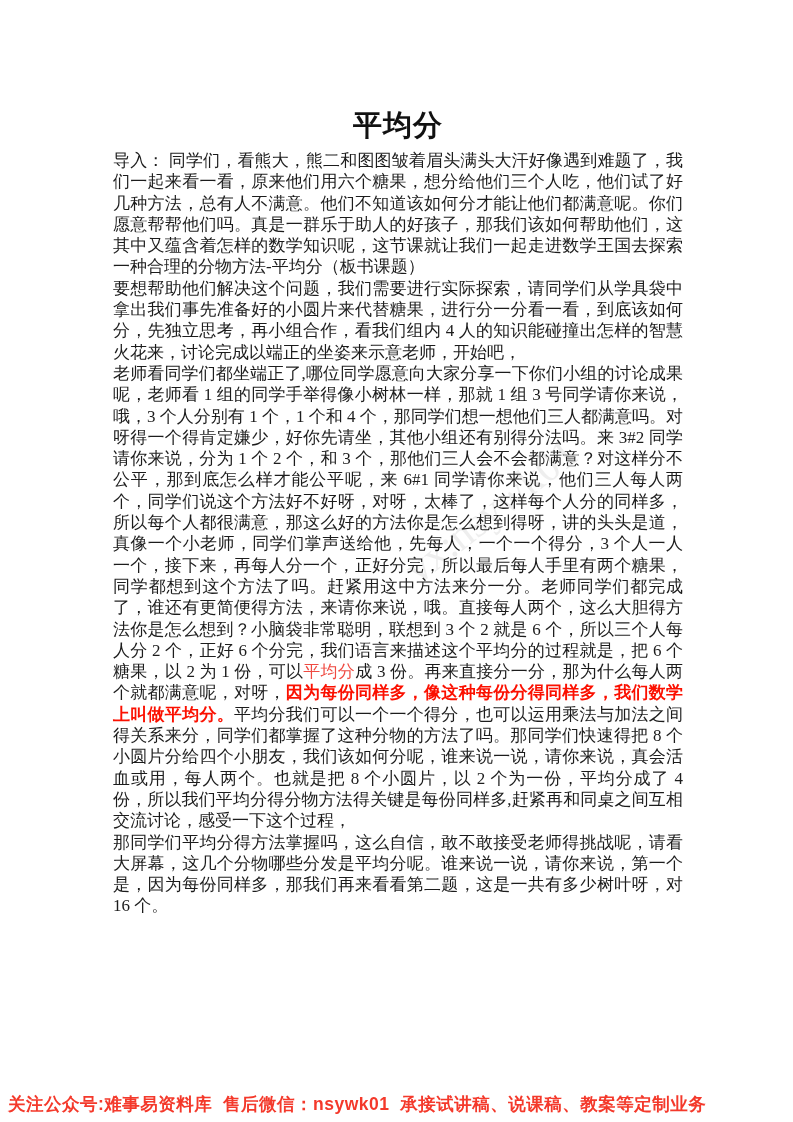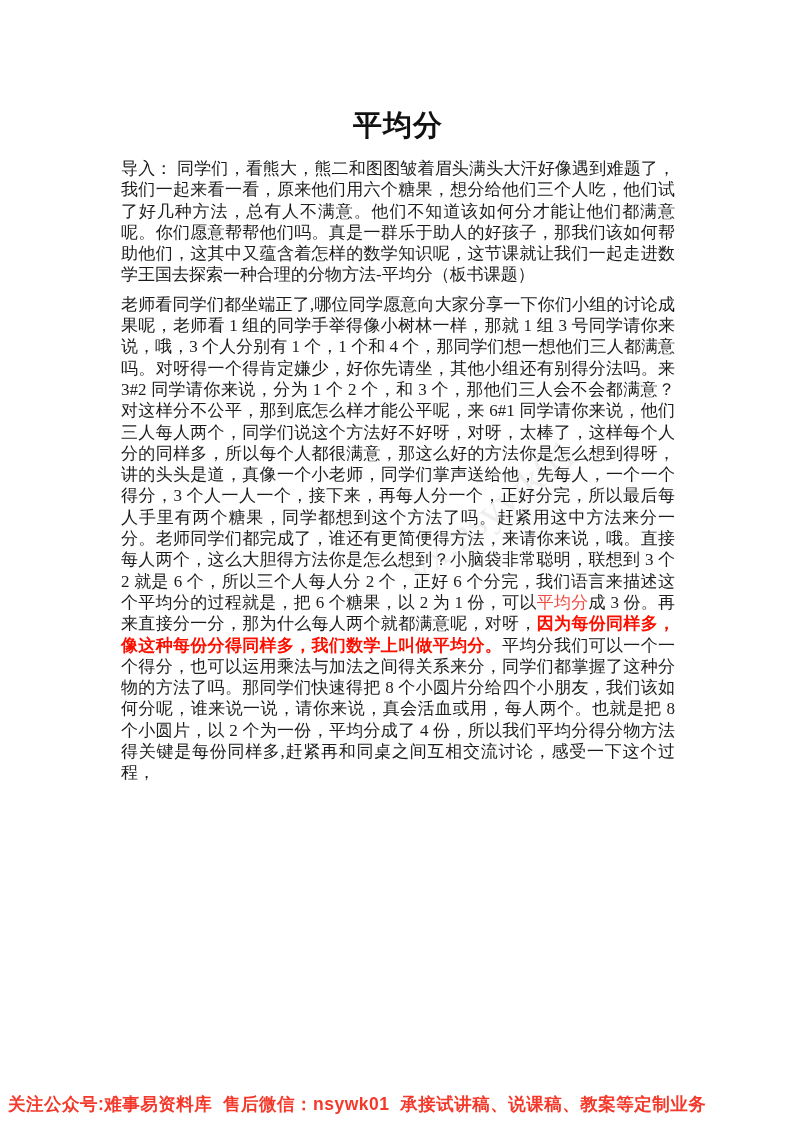--- a/index.html
+++ b/index.html
@@ -33,21 +33,21 @@
     left: 113px;
     width: 570px;
     font-size: 17px;
     line-height: 21.3px;
     color: #1c1c1c;
     text-align: justify;
     text-justify: inter-character;
     word-break: break-all;
   }
   .doc-body p {
-    margin: 8px;
+    margin: 0;
     padding: 0;
   }
   .seg-red { color: #ef4a41; }
   .seg-red-bold { color: #fb1000; font-weight: bold; }
   .watermark {
     position: absolute;
     top: 555px;
     left: 395px;
     transform: rotate(-38deg);
     transform-origin: left top;
@@ -71,16 +71,18 @@
   }
 </style>
 </head>
 <body>
 
 <div class="page">
   <div class="watermark">vx:nsywk01</div>
   <h1 class="title">平均分</h1>
   <div class="doc-body" id="doc-body">
       <p><span class="seg-normal">导入：  同学们，看熊大，熊二和图图皱着眉头满头大汗好像遇到难题了，我们一起来看一看，原来他们用六个糖果，想分给他们三个人吃，他们试了好几种方法，总有人不满意。他们不知道该如何分才能让他们都满意呢。你们愿意帮帮他们吗。真是一群乐于助人的好孩子，那我们该如何帮助他们，这其中又蕴含着怎样的数学知识呢，这节课就让我们一起走进数学王国去探索一种合理的分物方法-平均分（板书课题）</span></p>
+      <p><span class="seg-normal">要想帮助他们解决这个问题，我们需要进行实际探索，请同学们从学具袋中拿出我们事先准备好的小圆片来代替糖果，进行分一分看一看，到底该如何分，先独立思考，再小组合作，看我们组内 4 人的知识能碰撞出怎样的智慧火花来，讨论完成以端正的坐姿来示意老师，开始吧，</span></p>
       <p><span class="seg-normal">老师看同学们都坐端正了,哪位同学愿意向大家分享一下你们小组的讨论成果呢，老师看 1 组的同学手举得像小树林一样，那就 1 组 3 号同学请你来说，哦，3 个人分别有 1 个，1 个和 4 个，那同学们想一想他们三人都满意吗。对呀得一个得肯定嫌少，好你先请坐，其他小组还有别得分法吗。来 3#2 同学请你来说，分为 1 个 2 个，和 3 个，那他们三人会不会都满意？对这样分不公平，那到底怎么样才能公平呢，来 6#1 同学请你来说，他们三人每人两个，同学们说这个方法好不好呀，对呀，太棒了，这样每个人分的同样多，所以每个人都很满意，那这么好的方法你是怎么想到得呀，讲的头头是道，真像一个小老师，同学们掌声送给他，先每人，一个一个得分，3 个人一人一个，接下来，再每人分一个，正好分完，所以最后每人手里有两个糖果，同学都想到这个方法了吗。赶紧用这中方法来分一分。老师同学们都完成了，谁还有更简便得方法，来请你来说，哦。直接每人两个，这么大胆得方法你是怎么想到？小脑袋非常聪明，联想到 3 个 2 就是 6 个，所以三个人每人分 2 个，正好 6 个分完，我们语言来描述这个平均分的过程就是，把 6 个糖果，以 2 为 1 份，可以</span><span class="seg-red">平均分</span><span class="seg-normal">成 3 份。再来直接分一分，那为什么每人两个就都满意呢，对呀，</span><span class="seg-red-bold">因为每份同样多，像这种每份分得同样多，我们数学上叫做平均分。</span><span class="seg-normal">平均分我们可以一个一个得分，也可以运用乘法与加法之间得关系来分，同学们都掌握了这种分物的方法了吗。那同学们快速得把 8 个小圆片分给四个小朋友，我们该如何分呢，谁来说一说，请你来说，真会活血或用，每人两个。也就是把 8 个小圆片，以 2 个为一份，平均分成了 4 份，所以我们平均分得分物方法得关键是每份同样多,赶紧再和同桌之间互相交流讨论，感受一下这个过程，</span></p>
+      <p><span class="seg-normal">那同学们平均分得方法掌握吗，这么自信，敢不敢接受老师得挑战呢，请看大屏幕，这几个分物哪些分发是平均分呢。谁来说一说，请你来说，第一个是，因为每份同样多，那我们再来看看第二题，这是一共有多少树叶呀，对 16 个。</span></p>
     </div>
   <div class="footer">关注公众号:难事易资料库  售后微信：nsywk01  承接试讲稿、说课稿、教案等定制业务</div>
 </div>
 
 </body></html>

